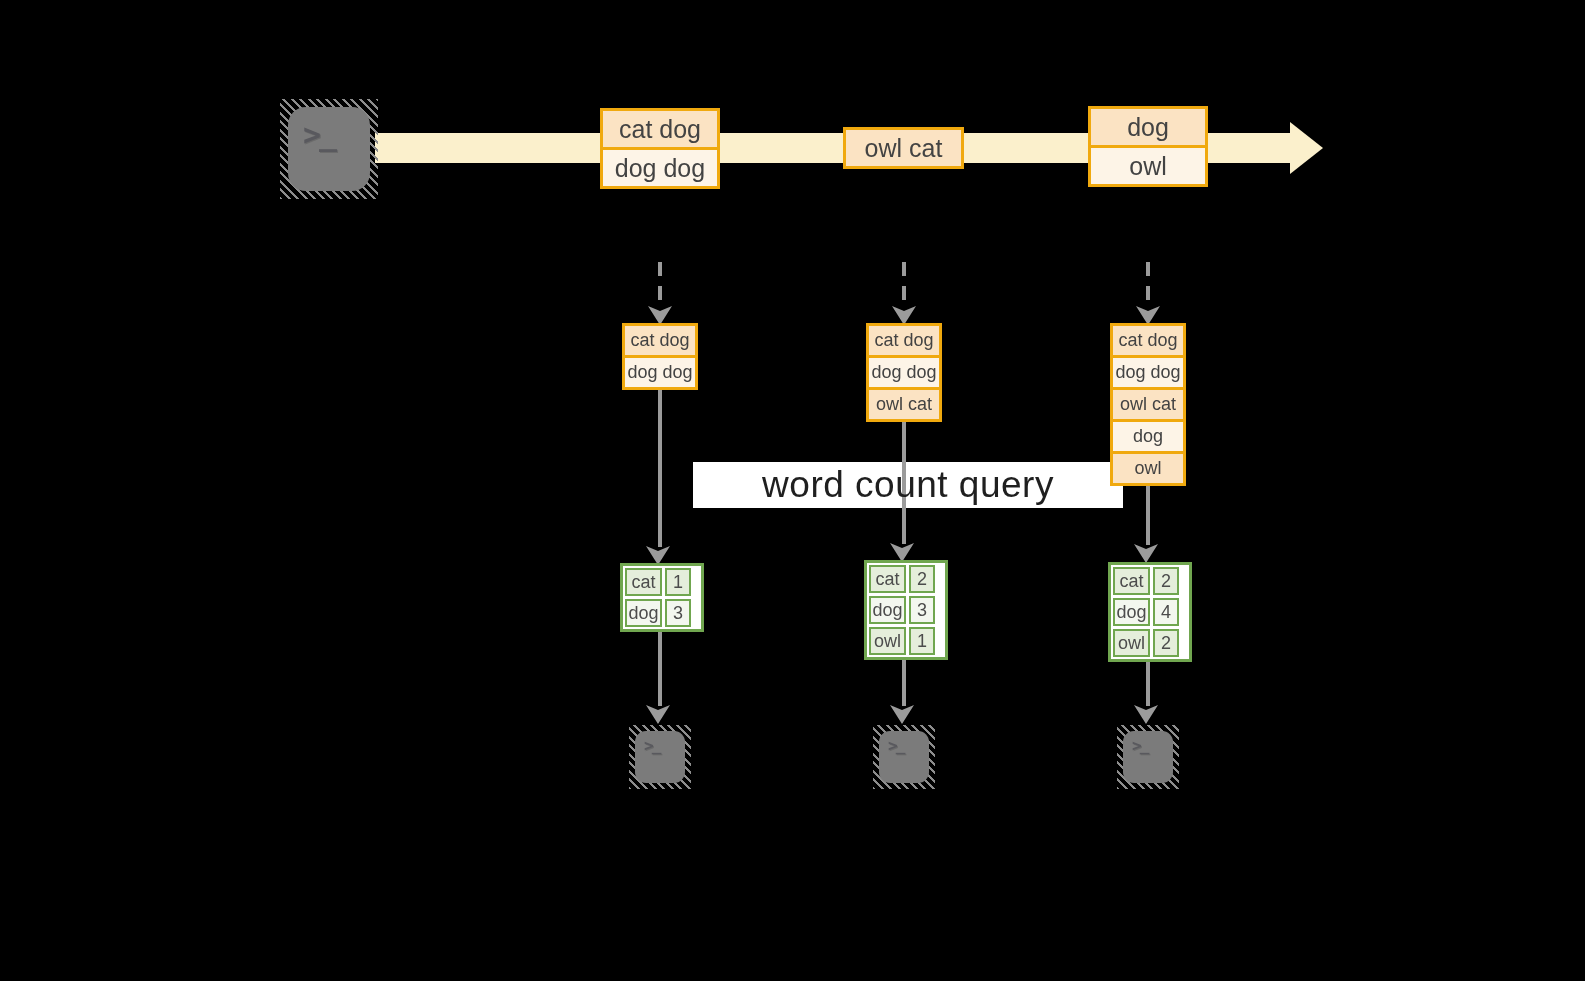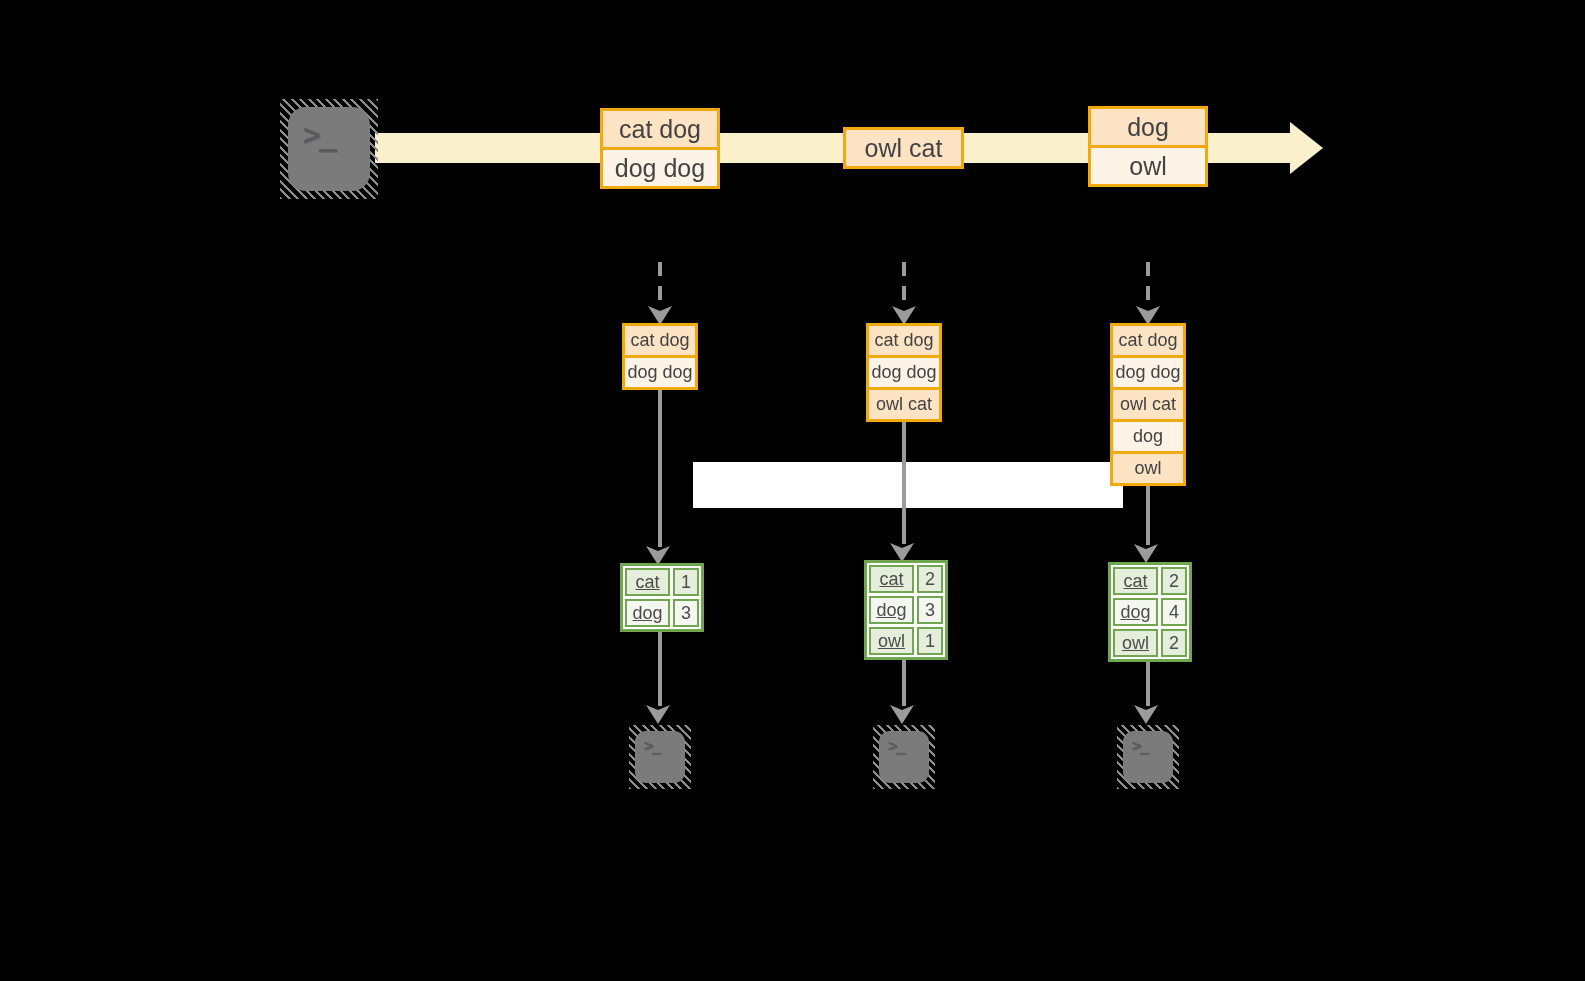--- a/index.html
+++ b/index.html
@@ -46,21 +46,21 @@
   .banner-text{left:693px;top:462px;width:430px;height:46px;z-index:5;
     display:flex;align-items:center;justify-content:center;
     font-size:37px;font-weight:300;color:#1f1f1f;letter-spacing:0.5px;}
 
   
   .gtable{border:3px solid #70a64f;background:#ffffff;padding:2px;z-index:4;
     display:flex;flex-direction:column;gap:3px;width:74px;box-sizing:content-box;}
   .grow{display:flex;gap:3px;}
   .gcell{border:2px solid #70a64f;box-sizing:border-box;height:28px;
     display:flex;align-items:center;justify-content:center;font-size:18px;color:#4c4c4c;}
-  .gcell.word{width:45px;text-decoration:underline;}
+  .gcell.word{width:37px;}
   .gcell.count{width:26px;}
   .grow:nth-child(odd) .gcell{background:#e5eedb;}
   .grow:nth-child(even) .gcell{background:#f3f7ef;}
 </style>
 </head>
 <body>
 
 <div class="stage">
 
   <div class="abs stream-shaft"></div>
@@ -113,20 +113,21 @@
     <div class="orow">owl</div>
   </div>
 
   <div class="abs vline" style="left:658px;top:389px;height:158px"></div>
   <div class="abs ahead" style="left:646px;top:546px"></div>
   <div class="abs vline" style="left:902px;top:420px;height:124px"></div>
   <div class="abs ahead" style="left:890px;top:543px"></div>
   <div class="abs vline" style="left:1146px;top:483px;height:62px"></div>
   <div class="abs ahead" style="left:1134px;top:544px"></div>
 
+  <div class="abs banner-text">word count query</div>
 
   <div class="abs gtable" style="left:620px;top:563px">
     <div class="grow">
       <div class="gcell word">cat</div>
       <div class="gcell count">1</div>
     </div>
     <div class="grow">
       <div class="gcell word">dog</div>
       <div class="gcell count">3</div>
     </div>

